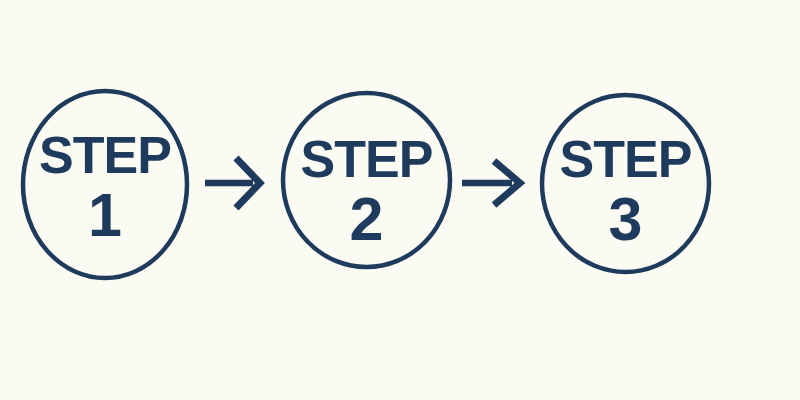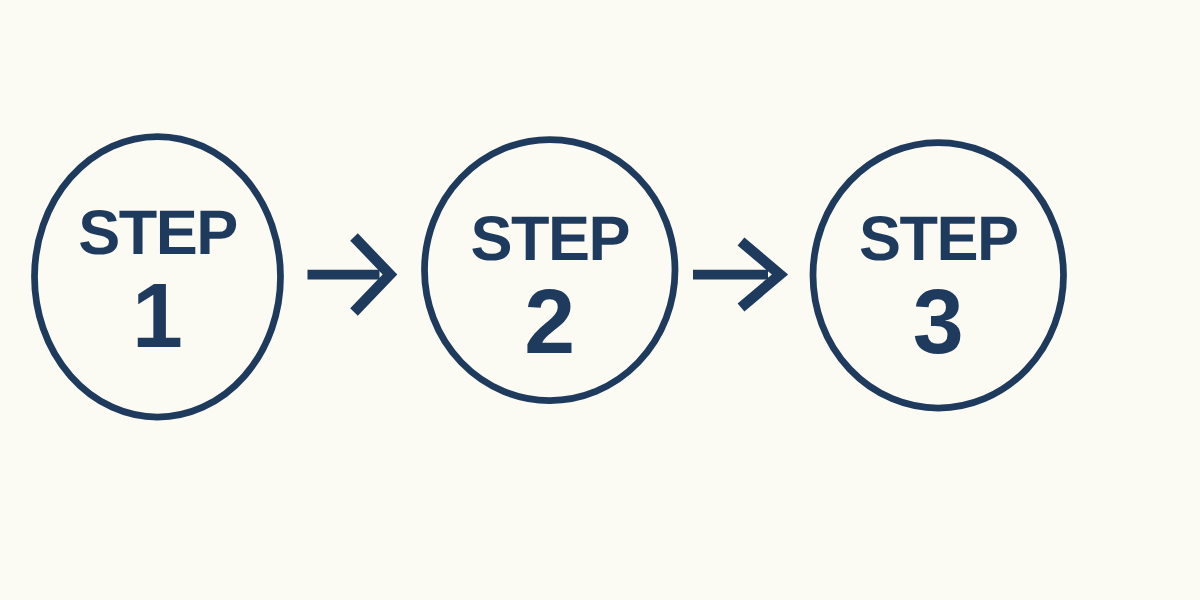--- a/index.html
+++ b/index.html
@@ -37,21 +37,21 @@
   }
   .step-text {
     position: relative;
     display: flex;
     flex-direction: column;
     align-items: center;
     color: var(--ink);
     text-align: center;
   }
   .step-label {
-    font-size: 42px;
+    font-size: 52px;
     font-weight: bold;
     line-height: 1;
     letter-spacing: -1px;
   }
   .step-number {
     font-size: 61px;
     font-weight: bold;
     line-height: 1;
     margin-top: 4px;
   }

